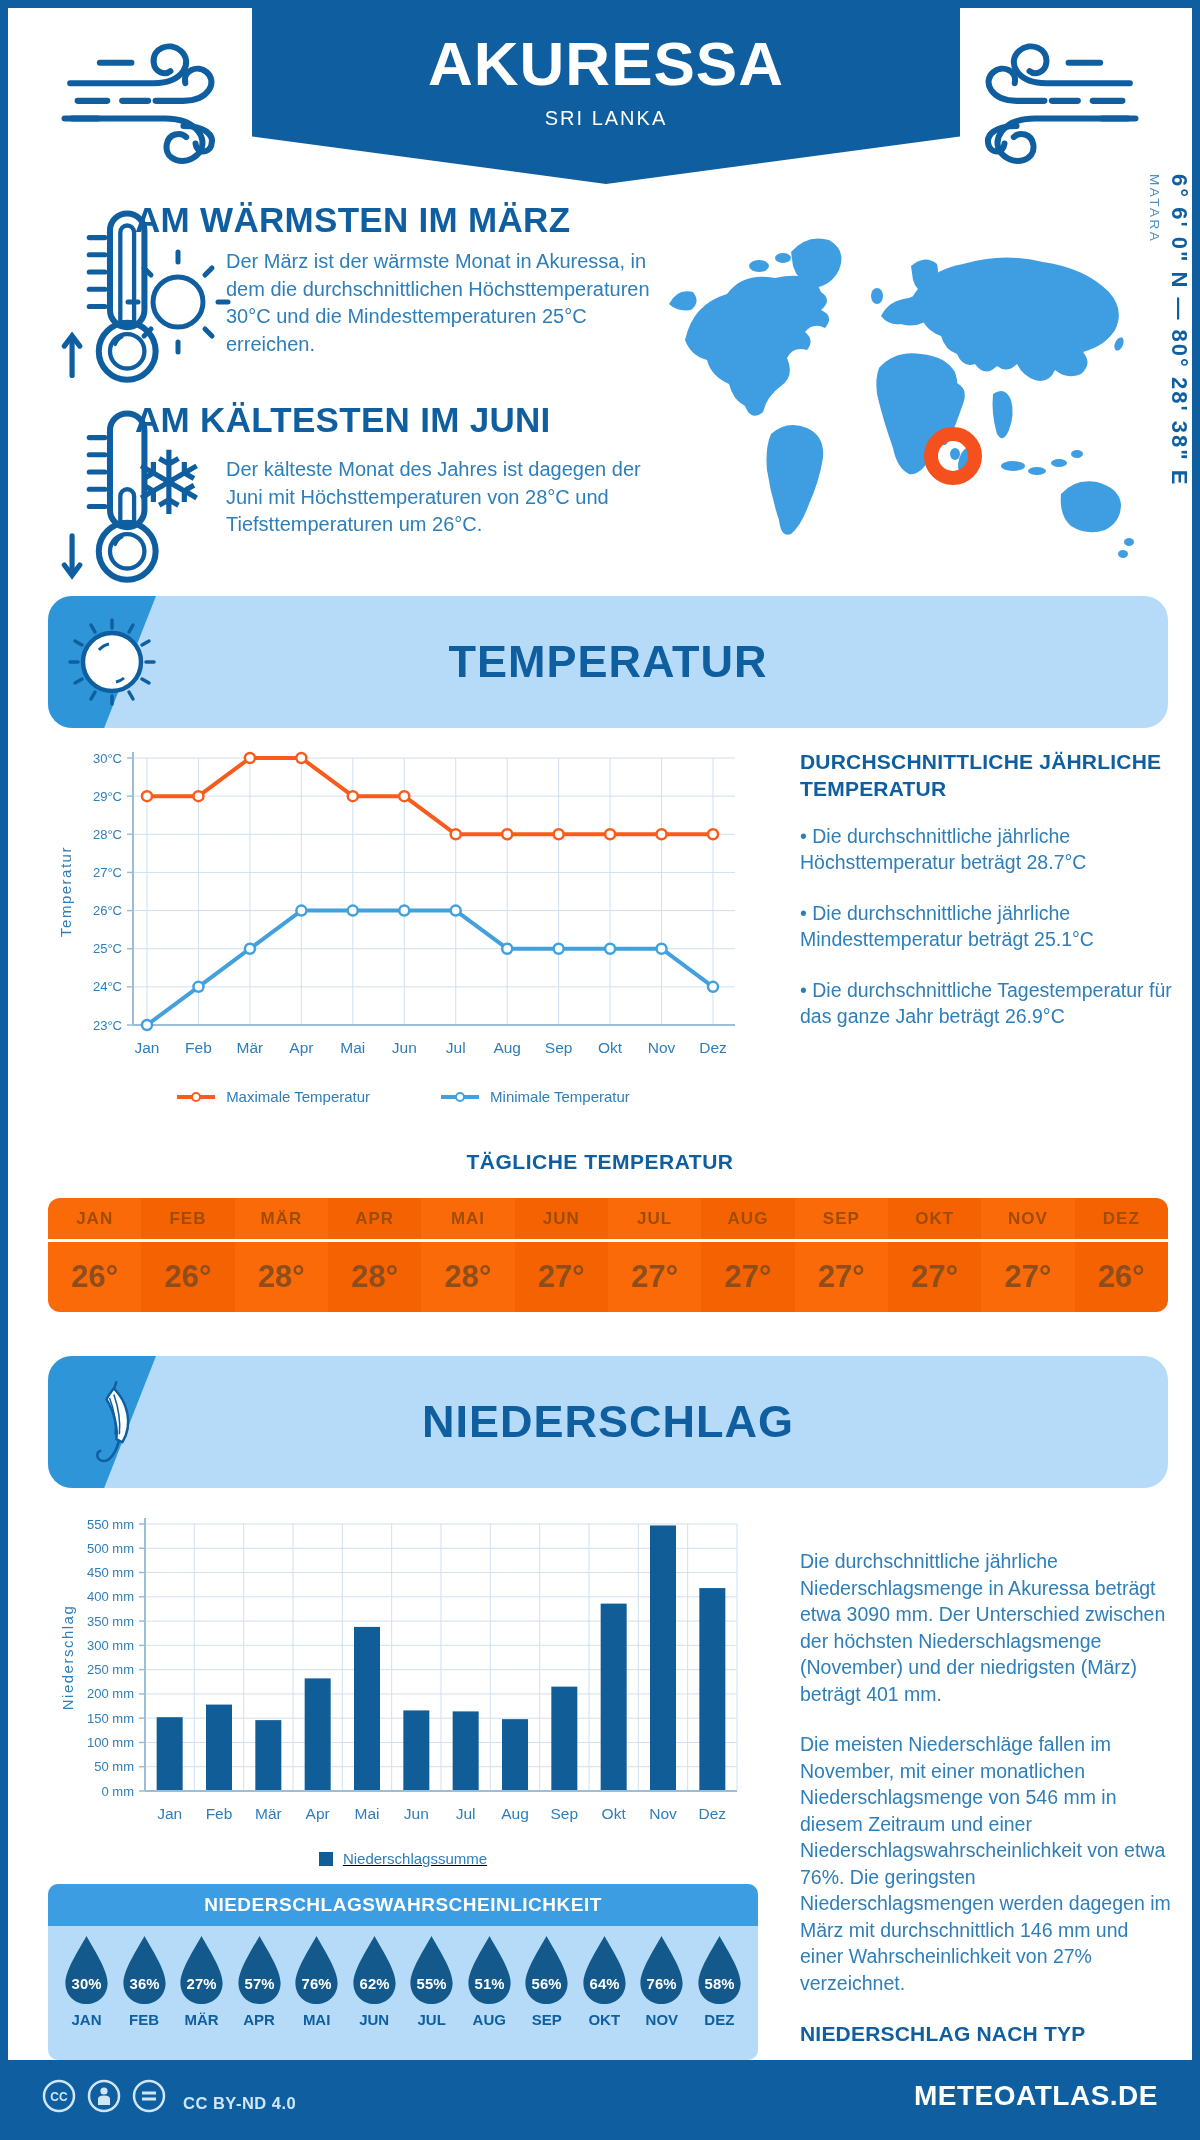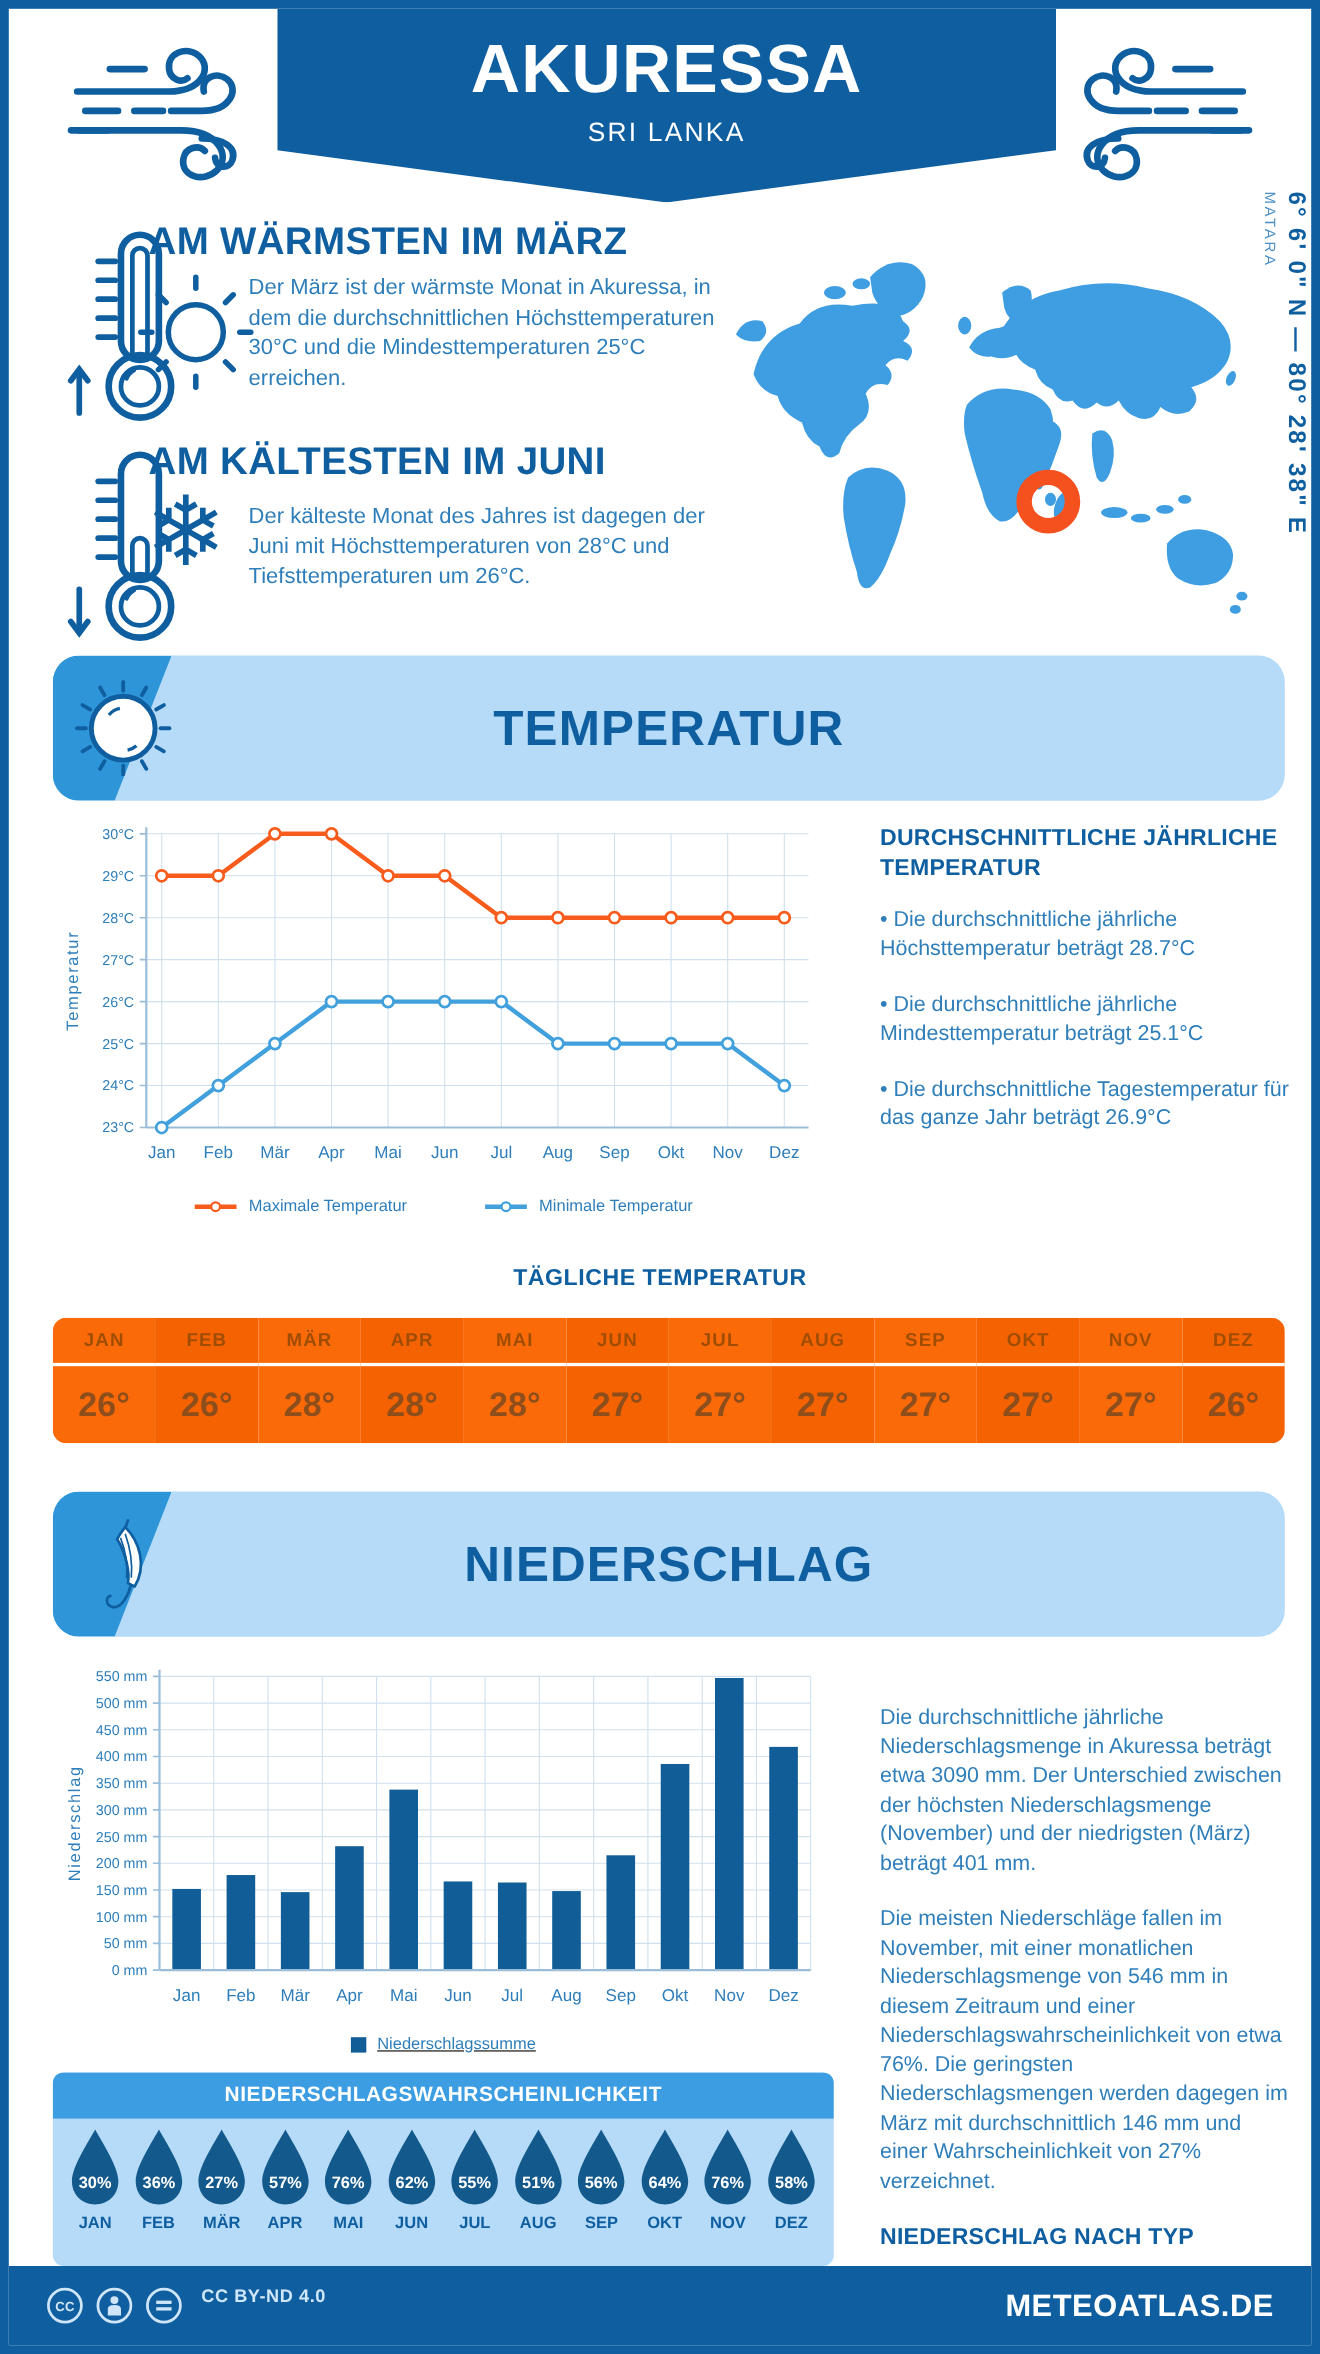--- a/index.html
+++ b/index.html
@@ -3,21 +3,21 @@
 <meta charset="utf-8">
 <style>
   html,body{margin:0;padding:0;background:#e8e8e8;}
   *{box-sizing:border-box;font-family:"Liberation Sans",sans-serif;}
   .page{position:relative;width:1200px;height:2140px;background:#fff;border:8px solid #0f5fa0;margin:0 auto;overflow:hidden;}
 
   
   .header-banner{position:absolute;left:244px;top:0;width:708px;height:176px;background:#0f5fa0;
     clip-path:polygon(0 0,100% 0,100% 73%,50% 100%,0 73%);text-align:center;color:#fff;z-index:2;}
   .header-title{margin-top:20px;font-size:62px;font-weight:bold;letter-spacing:1px;}
-  .header-sub{margin-top:8px;font-size:24px;letter-spacing:2px;}
+  .header-sub{margin-top:8px;font-size:20px;letter-spacing:2px;}
   .wind{position:absolute;top:20px;width:195px;height:142px;}
   .wind-left{left:38px;}
   .wind-right{right:38px;transform:scaleX(-1);}
 
   
   .fact{position:absolute;left:52px;width:600px;}
   .fact-warm{top:186px;height:196px;}
   .fact-cold{top:386px;height:200px;}
   .fact h2{position:absolute;left:75px;top:6px;margin:0;font-size:35px;font-weight:bold;color:#0f5fa0;letter-spacing:.3px;white-space:nowrap;}
   .fact p{position:absolute;left:166px;width:424px;margin:0;font-size:20px;line-height:1.38;color:#2e7eba;}
@@ -75,21 +75,21 @@
   .prob-block{position:absolute;left:40px;top:1876px;width:710px;height:176px;background:#b5dbf8;border-radius:10px;overflow:hidden;}
   .prob-header{height:42px;background:#3d9de2;color:#fff;display:flex;align-items:center;justify-content:center;
     font-size:19px;font-weight:bold;letter-spacing:.5px;}
   .prob-drops{display:flex;justify-content:space-between;padding:8px 12px 0 12px;}
   .drop-cell{width:53px;text-align:center;}
   .drop-cell .m{margin-top:2px;font-size:15px;font-weight:bold;color:#0f5fa0;}
 
   
   .footer{position:absolute;left:0;right:0;bottom:0;height:72px;background:#0f5fa0;
     display:flex;align-items:center;justify-content:space-between;padding:0 34px;}
-  .cc-group{display:flex;align-items:flex-start;gap:11px;}
+  .cc-group{display:flex;align-items:flex-end;gap:11px;}
   .cc-label{font-size:16.5px;font-weight:bold;color:#cfe6f8;letter-spacing:.5px;margin-left:6px;}
   .site{font-size:28px;font-weight:bold;color:#fff;letter-spacing:.5px;}
 
   svg text{font-family:"Liberation Sans",sans-serif;}
 </style>
 </head>
 <body>
 
 <div class="page">
 

